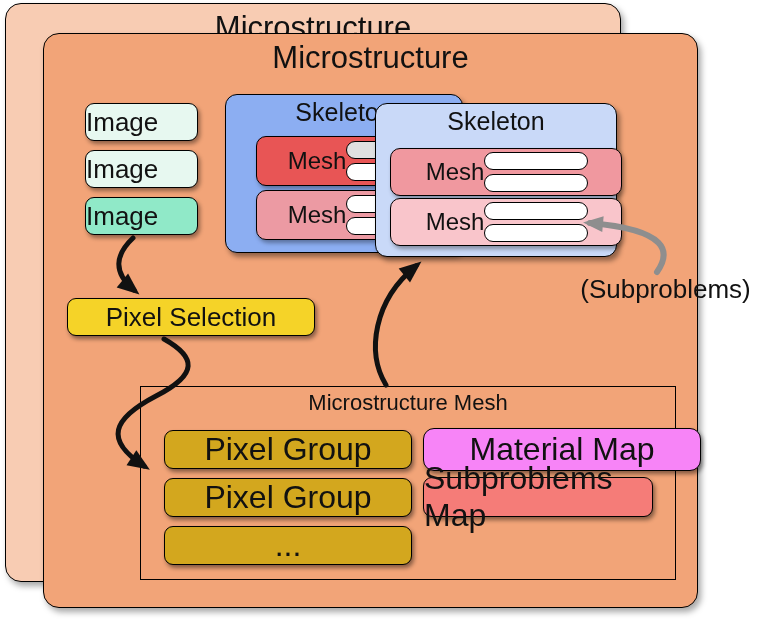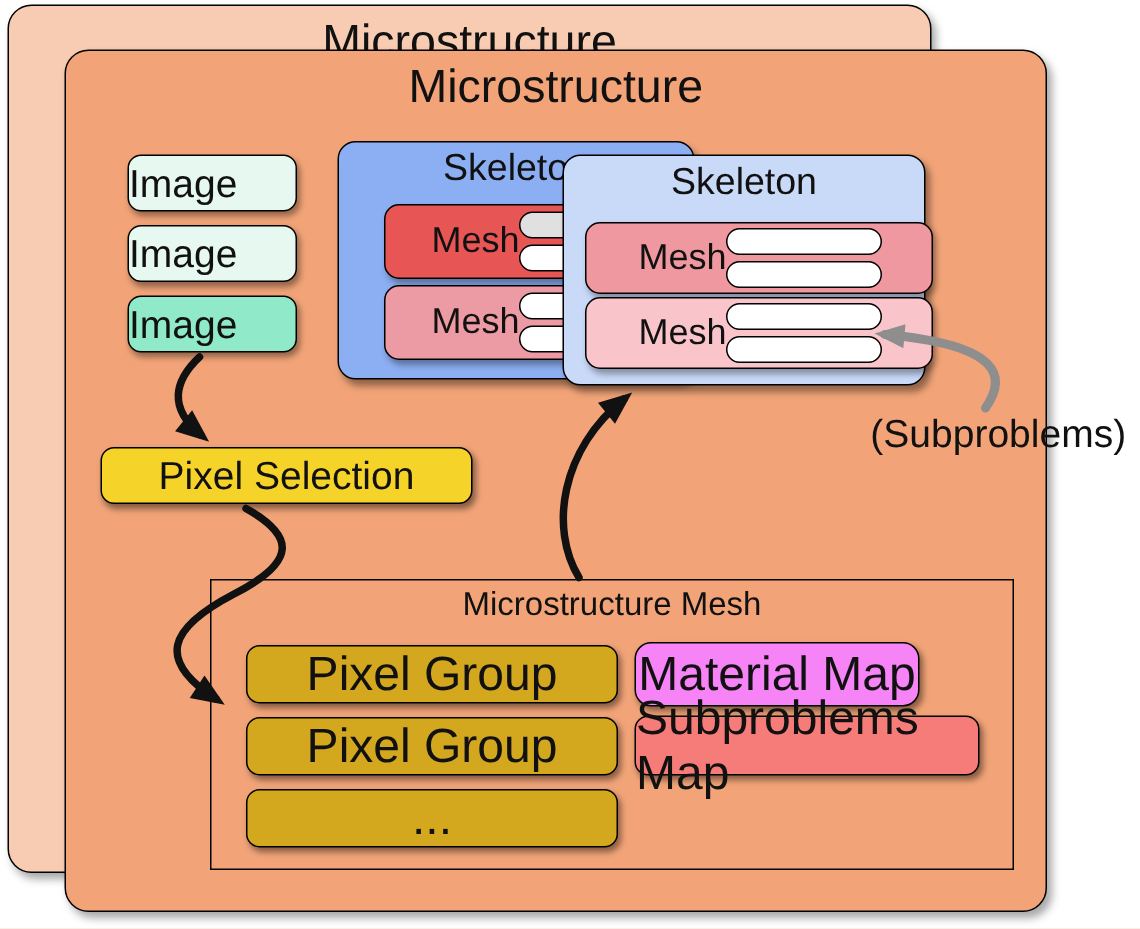--- a/index.html
+++ b/index.html
@@ -40,21 +40,21 @@
                    box-shadow:2px 3px 4px rgba(0,0,0,0.45);display:flex;align-items:center;justify-content:center;
                    font-size:26px;z-index:3;}
 
   
   .data-box{left:140px;top:386px;width:536px;height:194px;border:1.6px solid #000;z-index:3;}
   .data-title{position:absolute;left:0;right:0;top:3px;text-align:center;font-size:22px;}
   .chip{position:absolute;border:1.6px solid #000;border-radius:9px;box-shadow:2px 3px 4px rgba(0,0,0,0.45);
         display:flex;align-items:center;justify-content:center;font-size:32px;z-index:4;}
   .pg{left:164px;width:248px;height:39px;}
   .pg-1{top:430px;} .pg-2{top:478px;} .pg-3{top:526px;}
-  .map-1{left:423px;top:428px;width:190px;height:43px;border-radius:11px;}
+  .map-1{left:423px;top:428px;width:278px;height:43px;border-radius:11px;}
   .map-2{left:423px;top:477px;width:230px;height:40px;}
 
   
   .subproblems{left:568px;top:274px;width:195px;text-align:center;font-size:26px;z-index:5;}
 
   
   .arrows{position:absolute;left:0;top:0;width:760px;height:619px;z-index:10;pointer-events:none;}
 </style>
 </head>
 <body>

